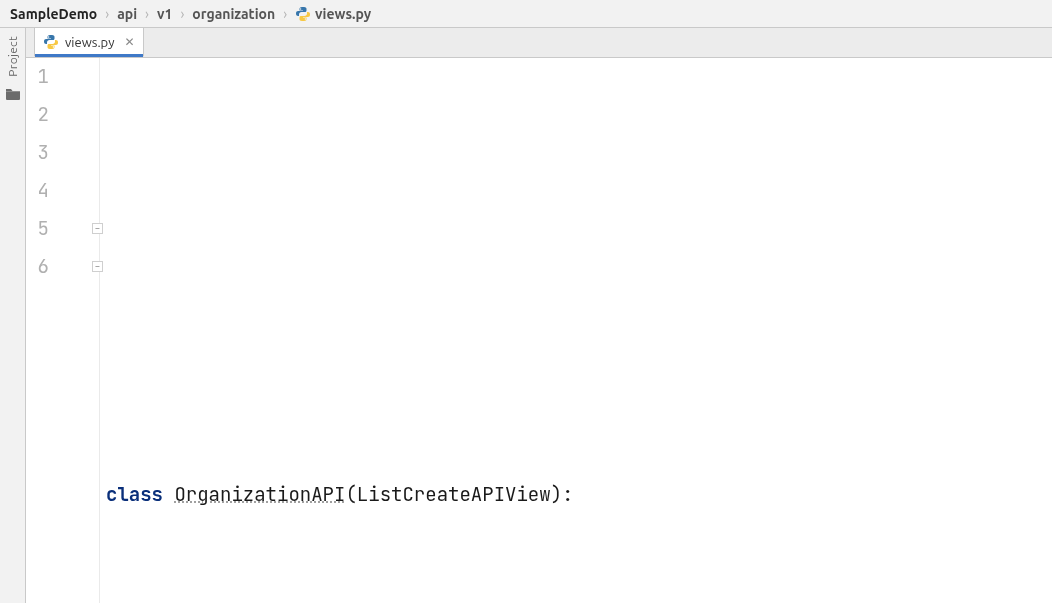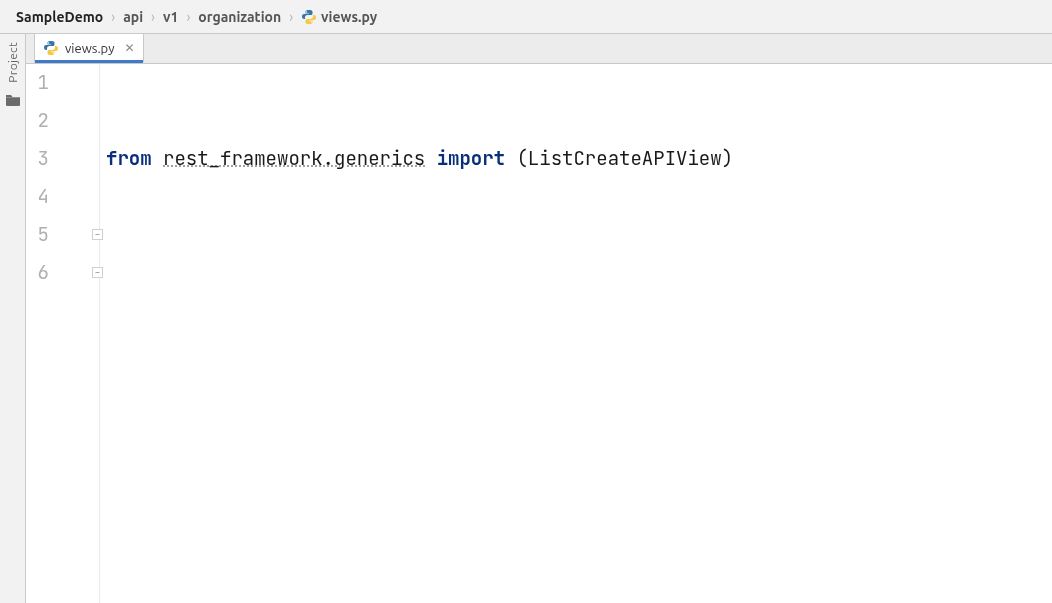--- a/index.html
+++ b/index.html
@@ -10,25 +10,25 @@
     background: #f2f2f2;
     width: 1052px;
     height: 603px;
     overflow: hidden;
     display: flex;
     flex-direction: column;
   }
 
   
   .breadcrumb {
-    height: 34px;
+    height: 28px;
     border-bottom: 1px solid #c9c9c9;
     display: flex;
     align-items: center;
-    padding: 0 16px;
+    padding: 0 10px;
     background: #f2f2f2;
     gap: 6px;
     font-size: 14px;
     color: #555;
   }
   .breadcrumb .crumb { display: inline-flex; align-items: center; gap: 4px; font-weight: bold; }
   .breadcrumb .crumb.project { font-weight: 700; color: #222; }
   .breadcrumb .sep { color: #b5b5b5; margin: 0 2px; font-size: 14px; }
   .breadcrumb .py-icon {
     display: inline-flex; align-items: center; justify-content: center;
@@ -214,21 +214,20 @@
         <div class="ln">4</div>
         <div class="ln">5</div>
         <div class="ln">6</div>
         <div class="fold-col">
           <div class="mark" style="top:165px">–</div>
           <div class="mark" style="top:203px">–</div>
         </div>
       </div>
 
       <div class="code">
-        <div class="line"><span class="kw">from</span> <span class="id hint-underline">rest_framework.generics</span> <span class="kw">import</span> <span class="punct">(</span><span class="id">ListCreateAPIView</span><span class="punct">)</span></div>
         <div class="line"><span></span></div>
         <div class="line"><span></span></div>
         <div class="line"><span></span></div>
         <div class="line"><span class="kw">class</span> <span class="id hint-underline">OrganizationAPI</span><span class="punct">(</span><span class="id">ListCreateAPIView</span><span class="punct">)</span><span class="punct">:</span></div>
         
       </div>
     </div>
   </div>
 </div>
 

